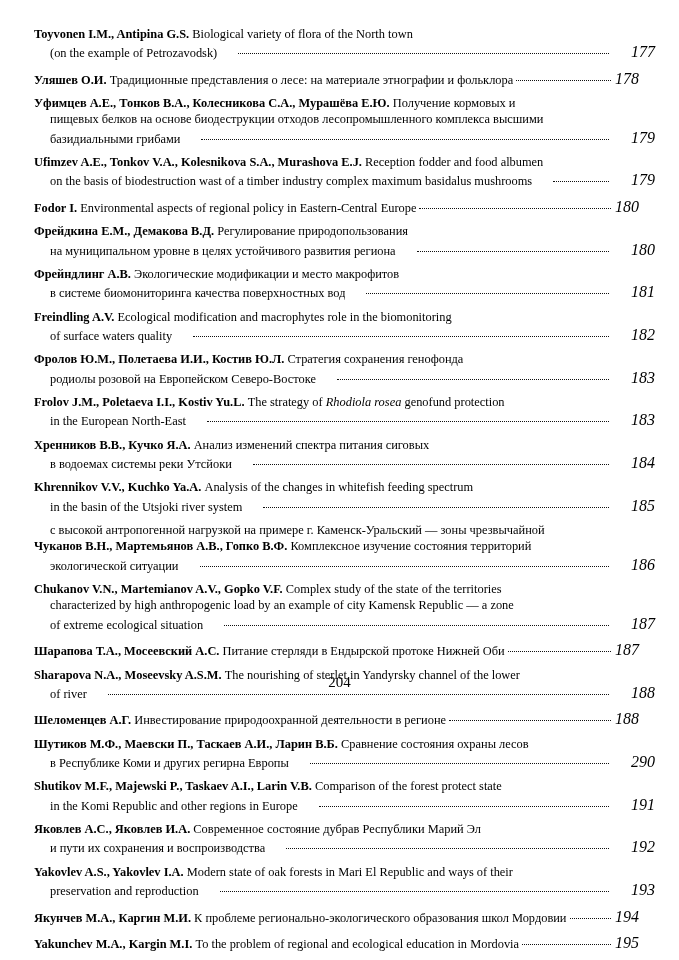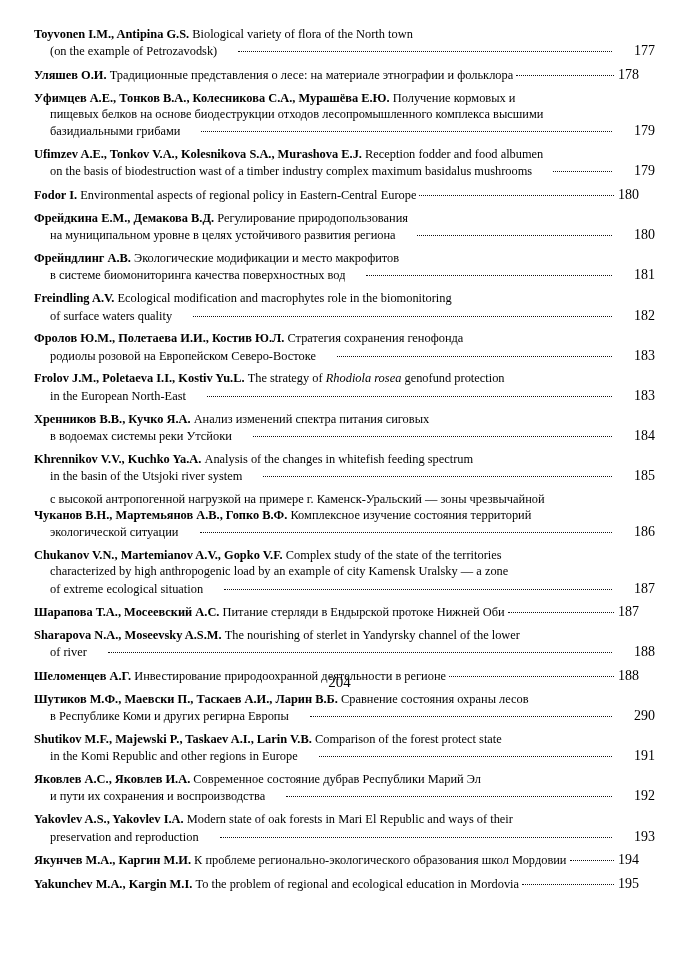--- a/index.html
+++ b/index.html
@@ -63,21 +63,22 @@
   .lastline .dots {
     flex: 1 1 auto;
     margin: 0 2px 0 3px;
     border-bottom: 1.2px dotted #111;
     transform: translateY(-3px);
     min-width: 8px;
   }
   .lastline .pg {
     flex: 0 0 auto;
     padding-left: 2px;
-    font-size: 14px;
+    font-size: 16px;
+    font-style: italic;
   }
   .folio {
     position: absolute;
     left: 0;
     right: 0;
     bottom: 33px;
     text-align: center;
     font-size: 15px;
   }
 </style>
@@ -185,21 +186,21 @@
         <span class="line indent"><span>с высокой антропогенной нагрузкой на примере г. Каменск-Уральский — зоны чрезвычайной</span></span>
         <span class="line"><span class="authors">Чуканов В.Н., Мартемьянов А.В., Гопко В.Ф. </span><span>Комплексное изучение состояния территорий</span></span>
         <div class="lastline indent">
           <span class="txt"><span>экологической ситуации</span></span>
           <span class="dots"></span>
           <span class="pg">186</span>
         </div>
       </div>
       <div class="entry">
         <span class="line"><span class="authors">Chukanov V.N., Martemianov A.V., Gopko V.F. </span><span>Complex study of the state of the territories</span></span>
-        <span class="line indent"><span>characterized by high anthropogenic load by an example of city Kamensk Uralsky — a zone</span></span>
+        <span class="line indent"><span>characterized by high anthropogenic load by an example of city Kamensk Republic — a zone</span></span>
         <div class="lastline indent">
           <span class="txt"><span>of extreme ecological situation</span></span>
           <span class="dots"></span>
           <span class="pg">187</span>
         </div>
       </div>
       <div class="entry">
         <div class="lastline">
           <span class="txt"><span class="authors">Шарапова Т.А., Мосеевский А.С. </span><span>Питание стерляди в Ендырской протоке Нижней Оби</span></span>
           <span class="dots"></span>

